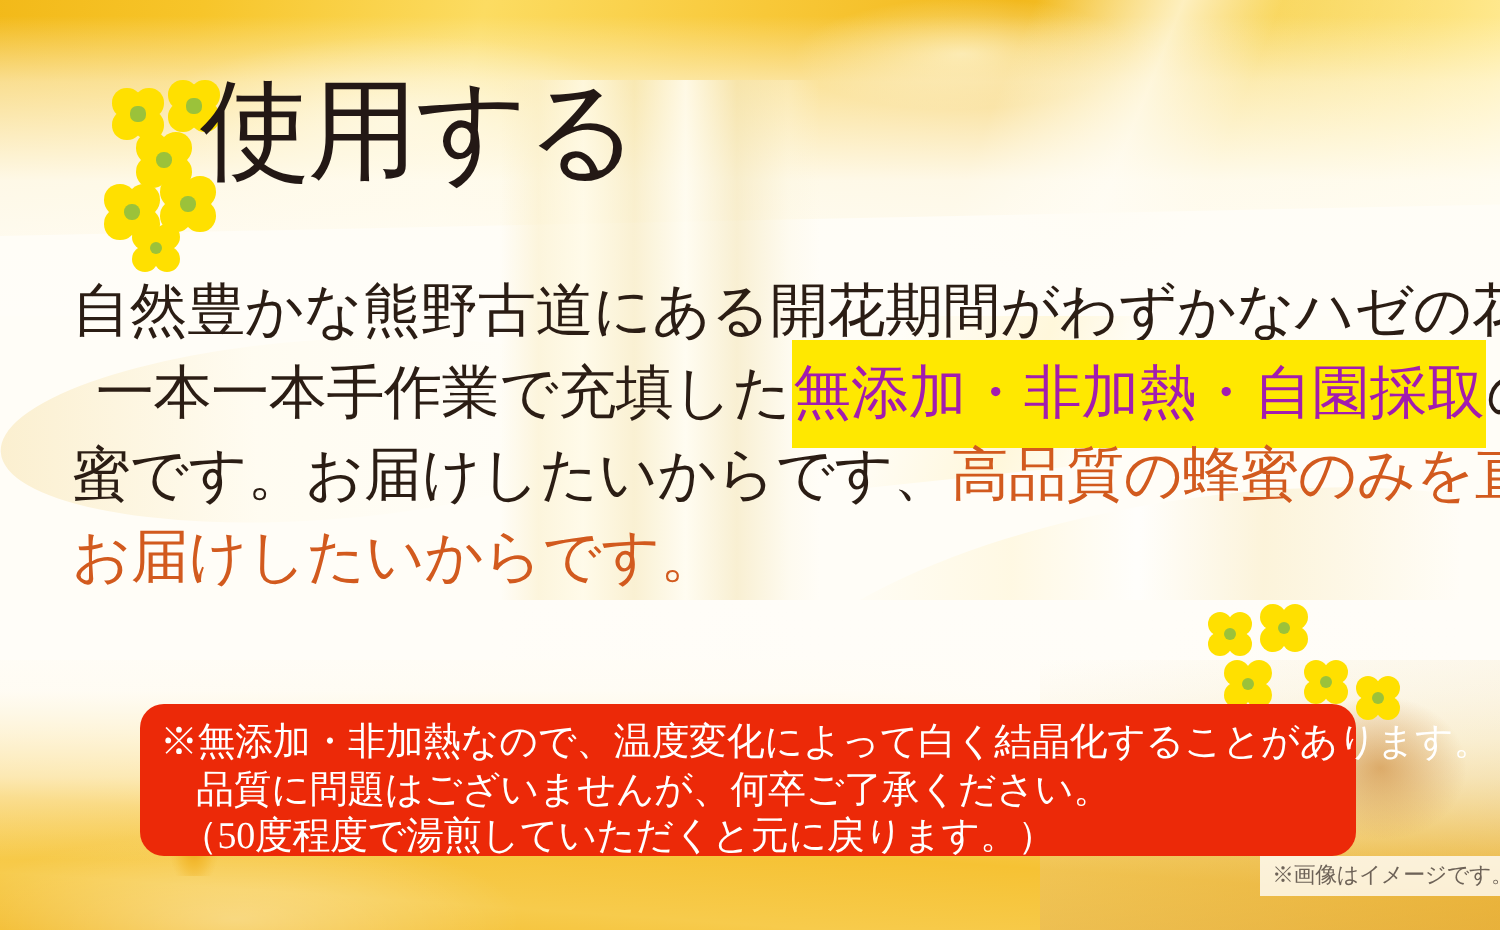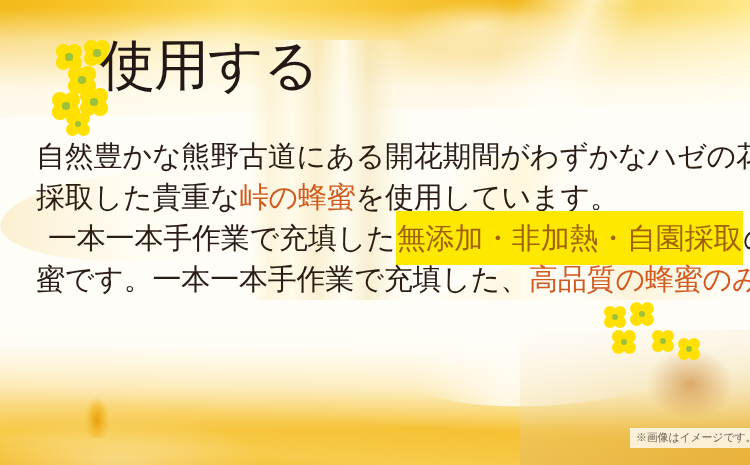--- a/index.html
+++ b/index.html
@@ -209,21 +209,21 @@
     font-size: 29px;
     line-height: 41px;
     letter-spacing: -0.2px;
     white-space: nowrap;
   }
   .body-copy .line { height: 41px; }
   .body-copy .line.indent { padding-left: 12px; }
   .tx-orange { color: #d25a1e; }
   .tx-hl {
     background: #ffe800;
-    color: #a16207;
+    color: #a21caf;
     padding: 11px 1px;
     margin-top: 40px;
   }
   .tx-dark { color: #2b1d14; }
 
   
   .notice {
     position: absolute;
     left: 70px;
     top: 352px;
@@ -352,27 +352,32 @@
     </div>
 
   <div class="title">
     <span class="t-small-a">使用する</span>
   </div>
 
   <div class="body-copy">
     <div class="line">
       <span class="tx-dark">自然豊かな熊野古道にある開花期間がわずかなハゼの花から</span>
     </div>
-    <div class="line">
-      <span class="tx-dark">採取した貴重な</span><span class="tx-orange">峠の蜂蜜</span><span class="tx-dark">を使用しています。</span>
-    </div>
     <div class="line indent">
       <span class="tx-dark">一本一本手作業で充填した</span><span class="tx-hl">無添加・非加熱・自園採取</span><span class="tx-dark">の</span>
     </div>
     <div class="line">
-      <span class="tx-dark">蜜です。一本一本手作業で充填した、</span><span class="tx-orange">高品質の蜂蜜のみを直接</span>
+      <span class="tx-dark">蜜です。お届けしたいからです、</span><span class="tx-orange">高品質の蜂蜜のみを直接</span>
+    </div>
+    <div class="line">
+      <span class="tx-orange">お届けしたいからです。</span>
     </div>
   </div>
 
+  <div class="notice">
+    <div class="nline">※無添加・非加熱なので、温度変化によって白く結晶化することがあります。</div>
+    <div class="nline sub">品質に問題はございませんが、何卒ご了承ください。</div>
+    <div class="nline sub2">（50度程度で湯煎していただくと元に戻ります。）</div>
+  </div>
 
   <div class="photo-note">※画像はイメージです。</div>
 
 </div>
 
 </body></html>

